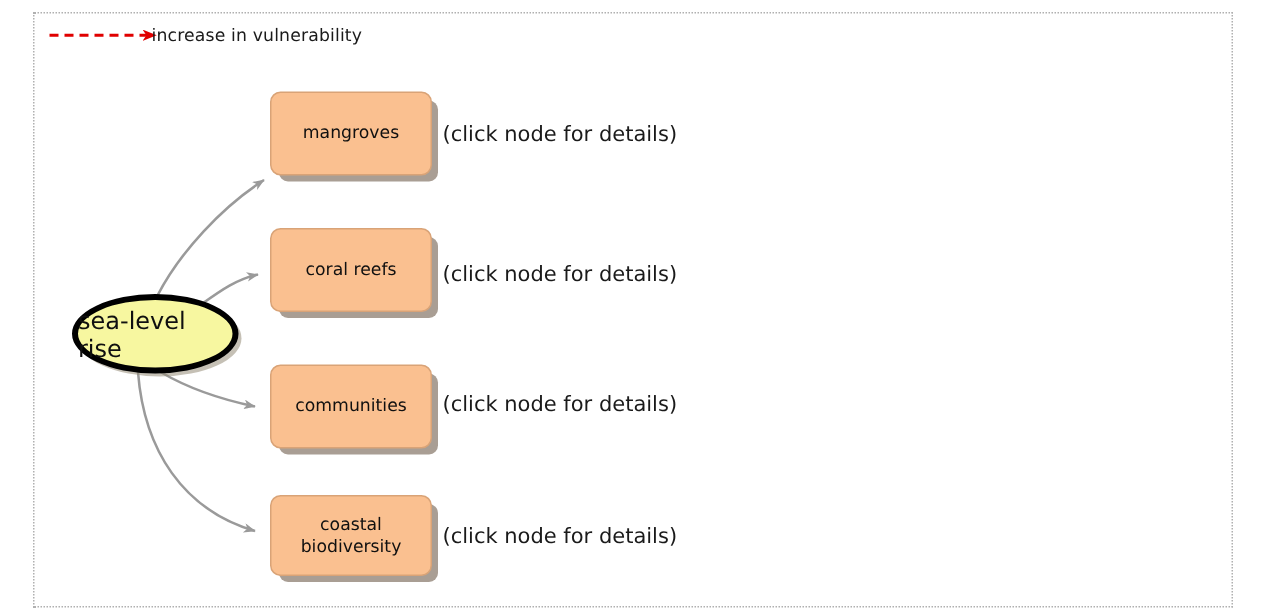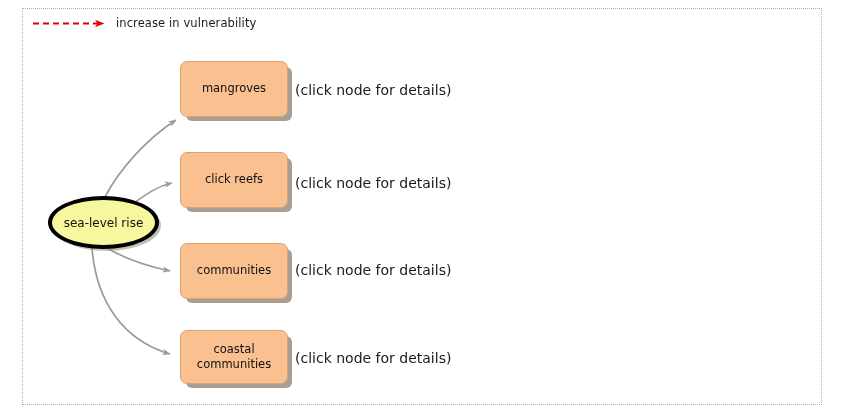--- a/index.html
+++ b/index.html
@@ -28,21 +28,21 @@
   #svg-layer {
     position: absolute;
     left: 0;
     top: 0;
     width: 841px;
     height: 409px;
     pointer-events: none;
   }
   .legend-label {
     position: absolute;
-    left: 116px;
+    left: 101px;
     top: 16px;
     font-size: 11.5px;
     color: #1a1a1a;
     white-space: nowrap;
     letter-spacing: 0.1px;
   }
   .node-box {
     position: absolute;
     background: #fac090;
     border: 1px solid #d9a377;
@@ -64,21 +64,21 @@
     top: 196px;
     width: 111px;
     height: 53px;
     background: #f7f7a0;
     border: 4px solid #000000;
     border-radius: 50%;
     box-sizing: border-box;
     display: flex;
     align-items: center;
     justify-content: center;
-    font-size: 12px;
+    font-size: 16px;
     color: #101010;
     cursor: pointer;
     box-shadow: 3px 3px 0 -1px rgba(150,140,120,0.55);
   }
   .hint {
     position: absolute;
     font-size: 14px;
     color: #1a1a1a;
     white-space: nowrap;
   }
@@ -118,26 +118,26 @@
 <div class="node-ellipse">
   <span class="node-label">sea-level rise</span>
 </div>
 
 <div class="node-box" style="left:180px; top:61px; width:108px; height:56px;">
   <span class="node-label">mangroves</span>
 </div>
 <div class="hint" style="left:295px; top:82px;">(click node for details)</div>
 
 <div class="node-box" style="left:180px; top:152px; width:108px; height:56px;">
-  <span class="node-label">click reefs</span>
+  <span class="node-label">coral reefs</span>
 </div>
 <div class="hint" style="left:295px; top:175px;">(click node for details)</div>
 
 <div class="node-box" style="left:180px; top:243px; width:108px; height:56px;">
   <span class="node-label">communities</span>
 </div>
 <div class="hint" style="left:295px; top:262px;">(click node for details)</div>
 
 <div class="node-box" style="left:180px; top:330px; width:108px; height:54px;">
   <span class="node-label">coastal
-communities</span>
+biodiversity</span>
 </div>
 <div class="hint" style="left:295px; top:350px;">(click node for details)</div>
 
 </body></html>

